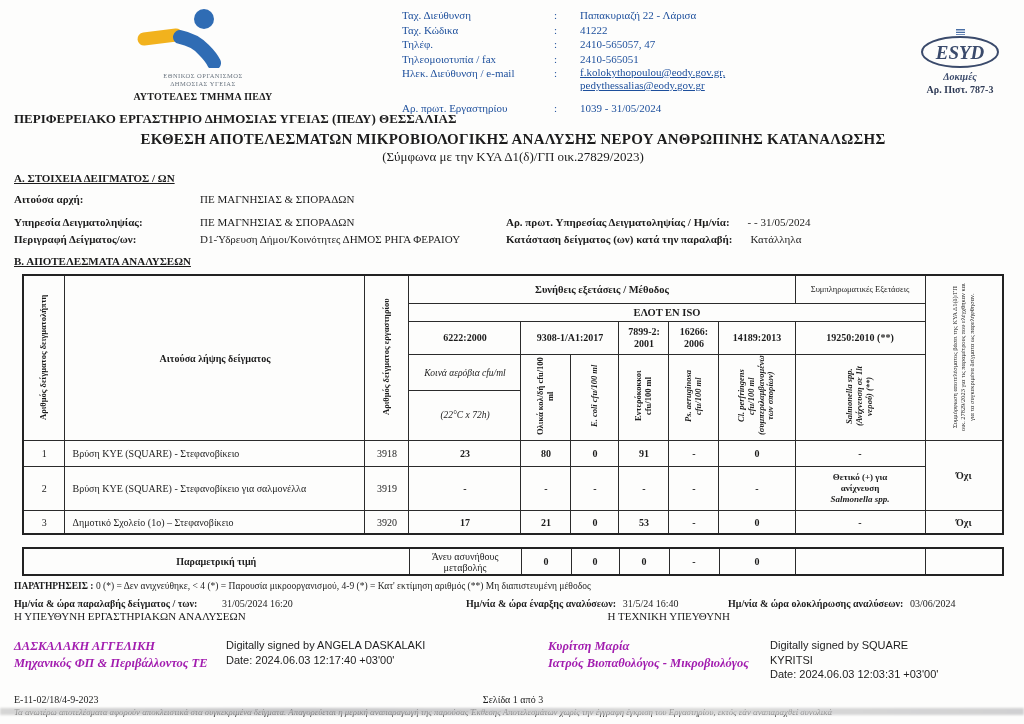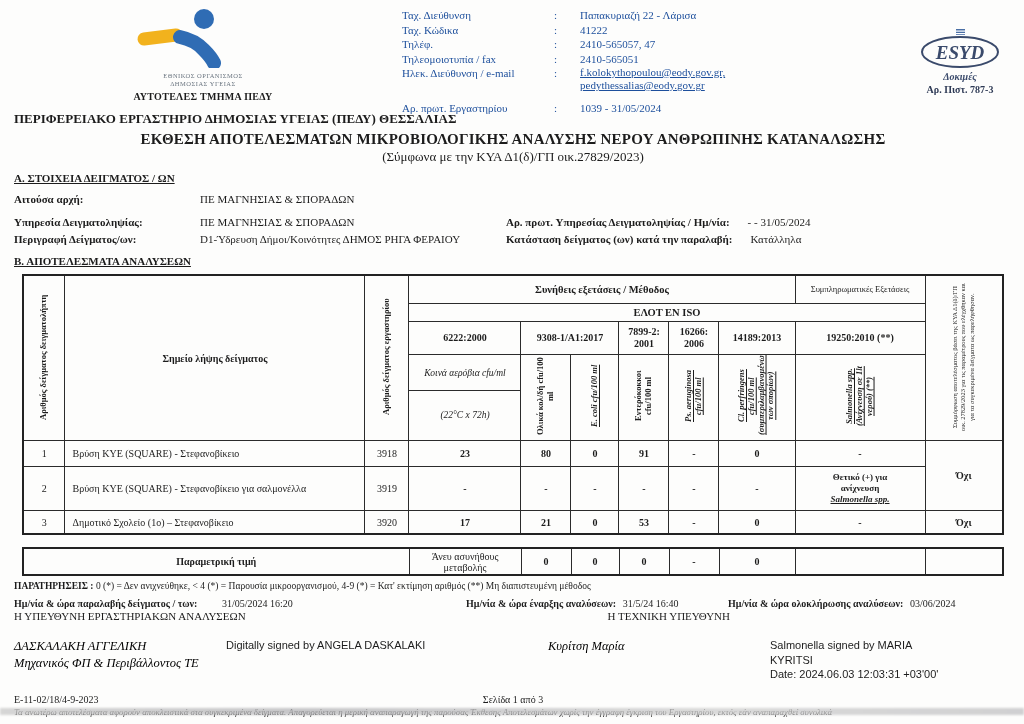--- a/index.html
+++ b/index.html
@@ -44,21 +44,21 @@
 
   
   table.results { border-collapse:collapse; table-layout:fixed; width:982px; margin:7px auto 0 auto; font-size:10px; border:2px solid #222; }
   .results td { border:1px solid #2b2b2b; padding:1px 2px; text-align:center; vertical-align:middle; overflow:hidden; }
   .hA { height:28px; } .hB { height:18px; } .hC { height:33px; } .hD { height:86px; }
   .dr1 { height:26px; } .dr2 { height:44px; } .dr3 { height:24px; } .pr { height:27px; }
   .v { writing-mode:vertical-rl; transform:rotate(180deg); display:inline-block; line-height:1.15; }
   .hv { height:150px; } .mv { height:78px; }
   .rot-head { font-size:8.5px; font-weight:bold; }
   .param { font-size:8.5px; font-weight:600; }
-  .it { font-style:italic;text-decoration:underline; }
+  .it { font-style:italic; }
   .grp { font-weight:bold; font-size:10.5px; }
   .supp { font-size:8.5px; line-height:1.2; }
   .std { font-weight:bold; font-size:10px; line-height:1.2; }
   .aer-cell { padding:0 !important;font-style:italic; }
   .aer1 { height:36px; border-bottom:1px solid #2b2b2b; display:flex; align-items:center; justify-content:center; font-size:9.5px; }
   .aer2 { height:48px; display:flex; align-items:center; justify-content:center; font-size:9.5px; }
   .comp { font-size:6.4px; line-height:1.3; }
   .pt { text-align:left !important; padding-left:7px !important; }
   .b { font-weight:bold; }
   .sal2 { font-size:9px; font-weight:bold; line-height:1.18; }
@@ -69,21 +69,21 @@
   .remarks { font-size:9.5px; margin-top:5px; }
   .remarks .lbl { font-weight:bold; }
   .dates { display:flex; font-size:10px; margin-top:7px; }
   .d1 { width:452px; } .d2 { width:262px; } .d3 { flex:1; }
   .dlbl { font-weight:bold; }
   .dval { margin-left:22px; }
   .dval2 { margin-left:4px; }
   .roles { display:flex; font-size:11px; margin-top:1px; }
   .role-r { margin-left:auto; margin-right:282px; }
   .sigs { display:flex; margin-top:16px; align-items:flex-start; }
-  .sig-red { color:#000000; font-style:italic; font-weight:normal; font-size:12.5px; line-height:1.35; }
+  .sig-red { color:#a21caf; font-style:italic; font-weight:bold; font-size:12.5px; line-height:1.35; }
   .sig-dig { font-family:"Liberation Sans","DejaVu Sans",sans-serif; font-size:11px; line-height:1.3; }
   .s1 { width:212px; } .s2 { width:322px; } .s3 { width:222px; } .s4 { flex:1; }
   .footer { position:relative; margin-top:13px; font-size:10px; }
   .doc-code { position:absolute; left:0; top:0; }
   .pageno { text-align:center; }
   .disclaimer { font-size:8.8px; font-style:italic; margin-top:2px; white-space:nowrap; }
   .scan-bar { position:absolute; left:0; right:0; bottom:9px; height:7px; background:linear-gradient(90deg,#c9c9c9,#b5b5b8 30%,#cfcfcf 70%,#c2c2c4); opacity:.75; filter:blur(1px); }
 </style>
 </head>
 <body>
@@ -199,21 +199,21 @@
         <col style="width:48px">
         <col style="width:50px">
         <col style="width:50px">
       <col style="width:76px">
         <col style="width:130px">
         <col style="width:78px">
     </colgroup>
     <tbody>
         <tr class="hA">
       <td rowspan="4"><span class="v hv rot-head">Αριθμός δείγματος δειγματολήπτη</span></td>
-      <td rowspan="4" class="b">Σημείο λήψης δείγματος</td>
+      <td rowspan="4" class="b">Αιτούσα λήψης δείγματος</td>
       <td rowspan="4"><span class="v hv rot-head" style="height:156px">Αριθμός δείγματος εργαστηρίου</span></td>
       <td colspan="6" class="grp">Συνήθεις εξετάσεις / Μέθοδος</td>
       <td class="supp">Συμπληρωματικές Εξετάσεις</td>
       <td rowspan="4"><span class="v hv comp">Συμμόρφωση αποτελέσματος βάσει της ΚΥΑ Δ1(δ)/ΓΠ οικ. 27829/2023 για τις παραμέτρους που ελέγχθηκαν και για τα συγκεκριμένα δείγματα ως παρελήφθησαν.</span></td>
     </tr>
     <tr class="hB">
       <td colspan="7" class="grp">ΕΛΟΤ EN ISO</td>
     </tr>
     <tr class="hC">
       <td class="std">6222:2000</td>
@@ -335,26 +335,28 @@
     <span class="role-r">Η ΤΕΧΝΙΚΗ ΥΠΕΥΘΥΝΗ</span>
   </div>
 
   <div class="sigs">
     <div class="s1 sig-red">
       <div>ΔΑΣΚΑΛΑΚΗ ΑΓΓΕΛΙΚΗ</div>
       <div>Μηχανικός ΦΠ &amp; Περιβάλλοντος ΤΕ</div>
     </div>
     <div class="s2 sig-dig">
       <div>Digitally signed by ANGELA DASKALAKI</div>
+      <div>Date: 2024.06.03 12:17:40 +03'00'</div>
     </div>
     <div class="s3 sig-red">
       <div>Κυρίτση Μαρία</div>
+      <div>Ιατρός Βιοπαθολόγος - Μικροβιολόγος</div>
     </div>
     <div class="s4 sig-dig">
-      <div>Salmonella signed by MARIA</div>
+      <div>Digitally signed by SQUARE</div>
       <div>KYRITSI</div>
       <div>Date: 2024.06.03 12:03:31 +03'00'</div>
     </div>
   </div>
 
   <div class="footer">
     <span class="doc-code">Ε-11-02/18/4-9-2023</span>
     <div class="pageno">Σελίδα  1 από 3</div>
     <div class="disclaimer">Τα ανωτέρω αποτελέσματα αφορούν αποκλειστικά στα συγκεκριμένα δείγματα. Απαγορεύεται η μερική αναπαραγωγή της παρούσας Έκθεσης Αποτελεσμάτων χωρίς την έγγραφη έγκριση του Εργαστηρίου, εκτός εάν αναπαραχθεί συνολικά</div>
   </div>

